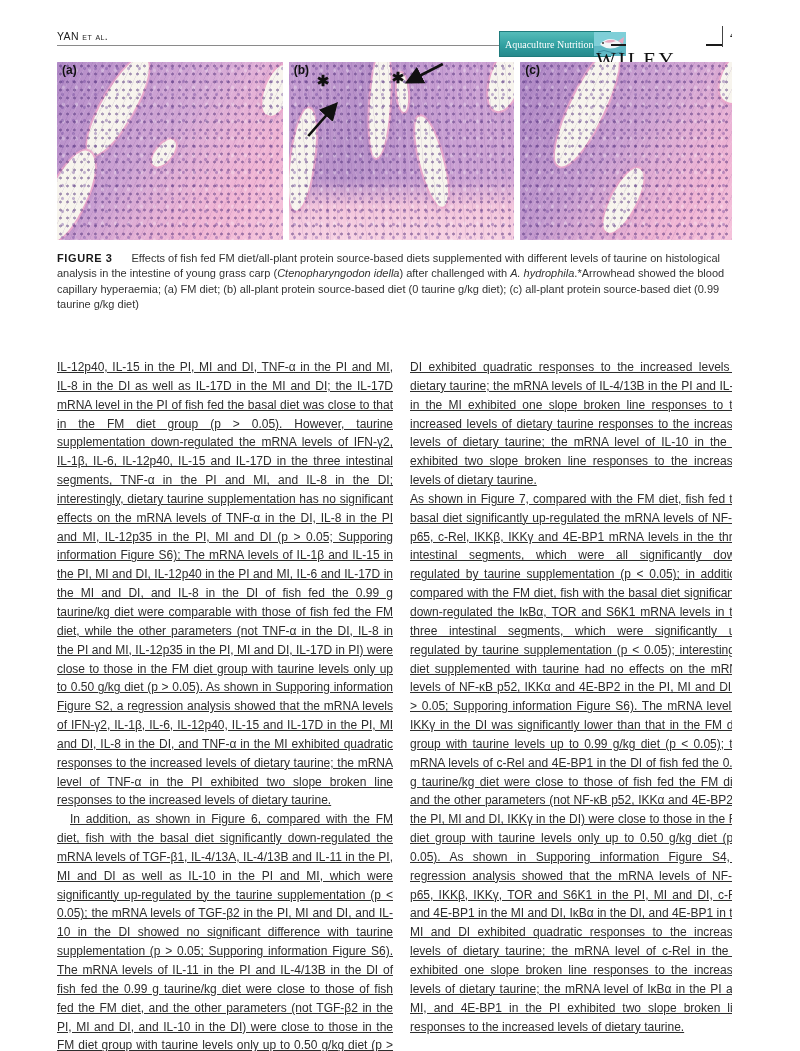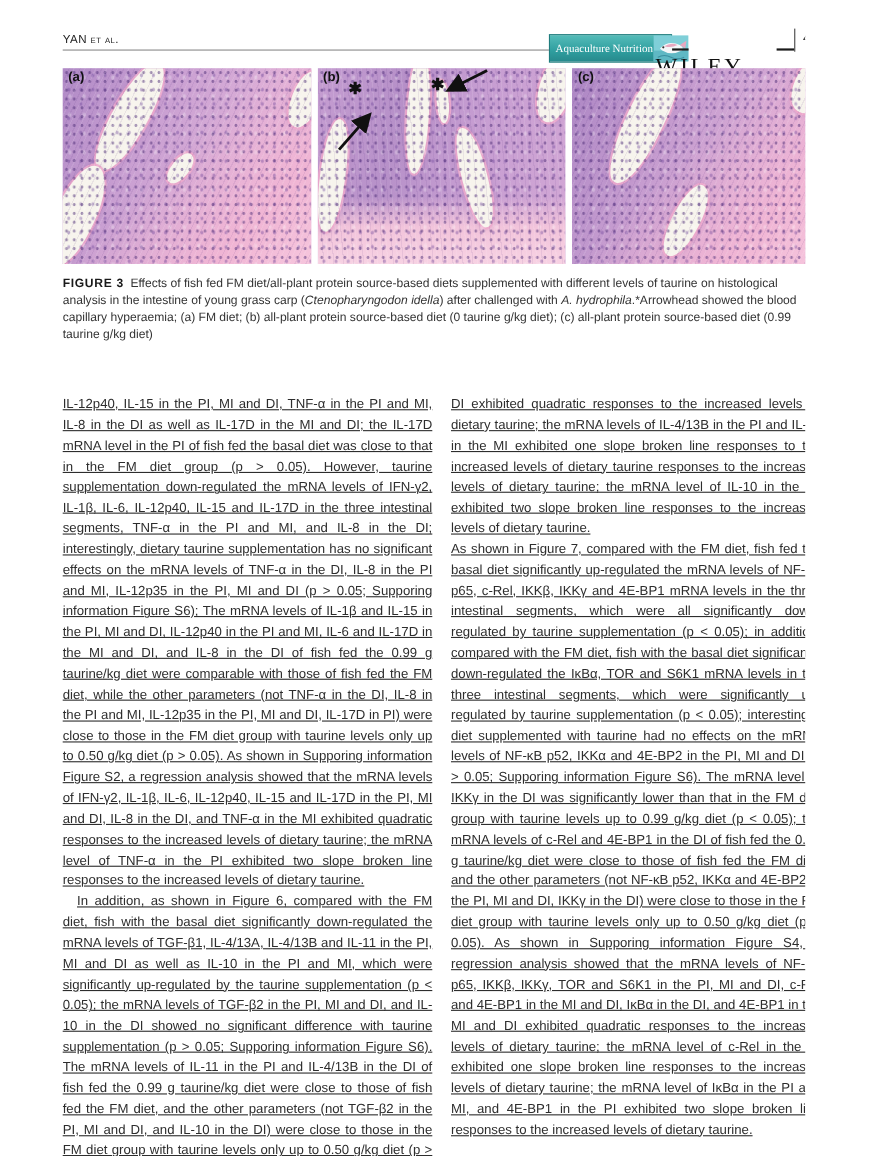--- a/index.html
+++ b/index.html
@@ -49,21 +49,21 @@
   .lum{position:absolute;background:#f7f4ed;z-index:1;
        border-radius:46% 54% 50% 50% / 50% 50% 46% 54%;
        box-shadow:0 0 0 2px rgba(238,170,205,.85), 0 0 7px rgba(150,90,160,.45);}
   .panel-label{position:absolute;top:1px;left:5px;z-index:5;font-size:12px;font-weight:bold;color:#111;}
   .annot{position:absolute;inset:0;width:100%;height:100%;z-index:4;}
   .ast{position:absolute;z-index:4;font-size:15px;font-weight:bold;color:#101010;line-height:1;}
 
   
   .caption{position:absolute;left:57px;top:251px;width:689px;font-size:11px;
            line-height:15.4px;color:#333;}
-  .cap-label{font-weight:bold;letter-spacing:.6px;color:#1a1a1a;margin-right:6px;}
+  .cap-label{font-weight:bold;letter-spacing:.6px;color:#1a1a1a;margin-right:19px;}
 
   
   .columns{position:absolute;left:57px;top:358px;width:689px;display:flex;gap:17px;}
   .col{width:336px;font-size:12px;line-height:18.85px;text-align:justify;
        color:#2d2d2d;hyphens:auto;}
   .col p{margin:0;text-decoration:underline;}
   .indent{text-indent:13px;}
   .section-head{margin:21px 0 13px 0;font-size:14.5px;font-weight:bold;color:#161616;
                 line-height:25px;text-align:left;hyphens:none;}
   .section-head .pipe{font-weight:400;color:#555;margin:0 9px;}

